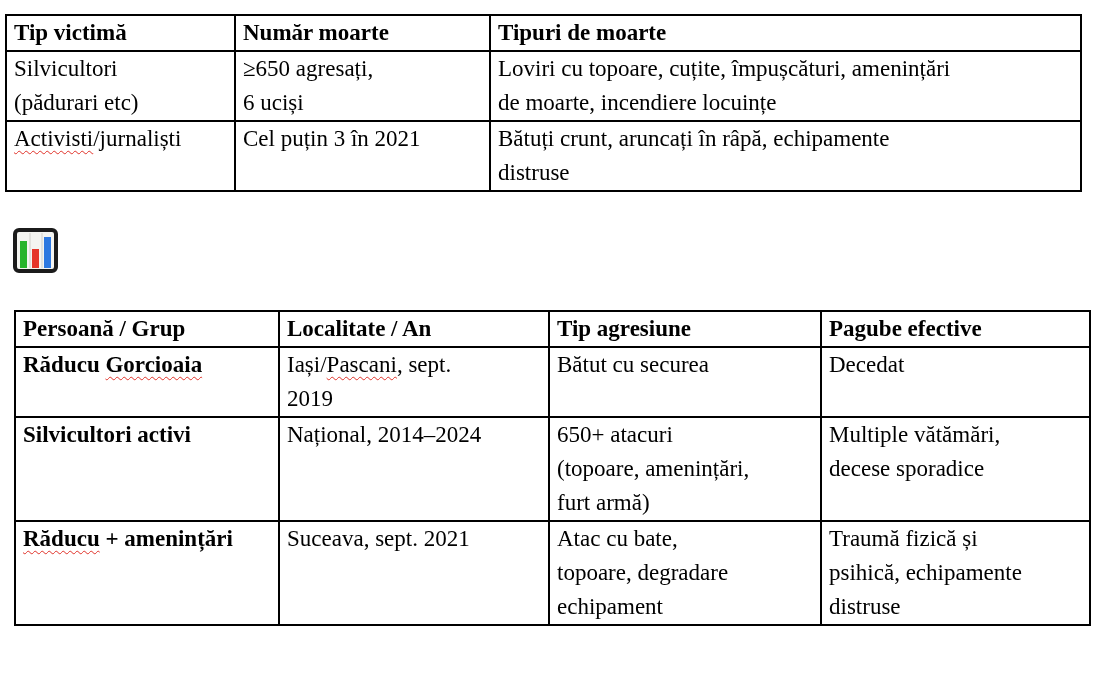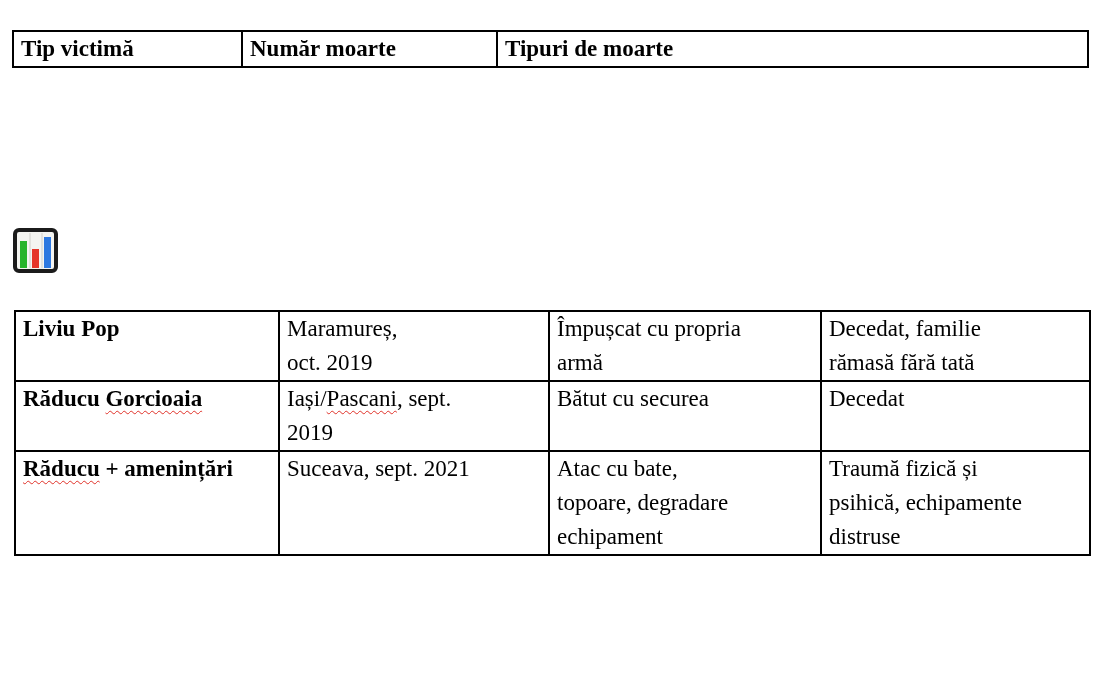--- a/index.html
+++ b/index.html
@@ -42,31 +42,45 @@
     position: absolute;
     left: 13px;
     top: 228px;
     width: 45px;
     height: 45px;
   }
 </style>
 </head>
 <body>
 
-<table class="doc-table" style="left:12px; top:14px; width:1075px;margin-top:16px;">
+<table class="doc-table" style="left:5px; top:14px; width:1075px;">
   <colgroup>
     <col style="width:229px">
     <col style="width:255px">
     <col style="width:591px">
   </colgroup>
   <tbody>
     <tr class="hdr" style="height:32px">
       <td>Tip victimă</td>
       <td>Număr moarte</td>
       <td>Tipuri de moarte</td>
+    </tr>
+    <tr style="height:69px">
+      <td>Silvicultori
+(pădurari etc)</td>
+      <td>≥650 agresați,
+6 uciși</td>
+      <td>Loviri cu topoare, cuțite, împușcături, amenințări
+de moarte, incendiere locuințe</td>
+    </tr>
+    <tr style="height:68px">
+      <td><span class="miss">Activisti</span><span>/jurnaliști</span></td>
+      <td>Cel puțin 3 în 2021</td>
+      <td>Bătuți crunt, aruncați în râpă, echipamente
+distruse</td>
     </tr>
   </tbody>
 </table>
 
 <div id="chart-icon-wrap">
   <svg width="45" height="45" viewBox="0 0 45 45">
     <rect x="2" y="2" width="41" height="41" rx="4" stroke="#1b1b1b" stroke-width="4" fill="#f4f4f1"></rect>
     <line x1="17" y1="5" x2="17" y2="40" stroke-width="1.5" stroke="#dddbd6"></line>
     <line x1="29" y1="5" x2="29" y2="40" stroke-width="1.5" stroke="#dddbd6"></line>
     <rect x="7" y="13" width="7" height="27" fill="#28b42c"></rect>
@@ -76,35 +90,41 @@
 </div>
 
 <table class="doc-table" style="left:14px; top:310px; width:1075px;">
   <colgroup>
     <col style="width:264px">
     <col style="width:270px">
     <col style="width:272px">
     <col style="width:269px">
   </colgroup>
   <tbody>
-    <tr style="height:66px">
-      <td class="b">Liviu Pop</td>
-      <td>Maramureș,
-oct. 2019</td>
-      <td>Împușcat cu propria
-armă</td>
-      <td>Decedat, familie
-rămasă fără tată</td>
+    <tr class="hdr" style="height:33px">
+      <td>Persoană / Grup</td>
+      <td>Localitate / An</td>
+      <td>Tip agresiune</td>
+      <td>Pagube efective</td>
     </tr>
     <tr style="height:69px">
       <td class="b"><span>Răducu </span><span class="miss">Gorcioaia</span></td>
       <td><span>Iași/</span><span class="miss">Pascani</span><span>, sept.
 2019</span></td>
       <td>Bătut cu securea</td>
       <td>Decedat</td>
+    </tr>
+    <tr style="height:99px">
+      <td class="b">Silvicultori activi</td>
+      <td>Național, 2014–2024</td>
+      <td>650+ atacuri
+(topoare, amenințări,
+furt armă)</td>
+      <td>Multiple vătămări,
+decese sporadice</td>
     </tr>
     <tr style="height:102px">
       <td class="b"><span class="miss">Răducu</span><span> + amenințări</span></td>
       <td>Suceava, sept. 2021</td>
       <td>Atac cu bate,
 topoare, degradare
 echipament</td>
       <td>Traumă fizică și
 psihică, echipamente
 distruse</td>

